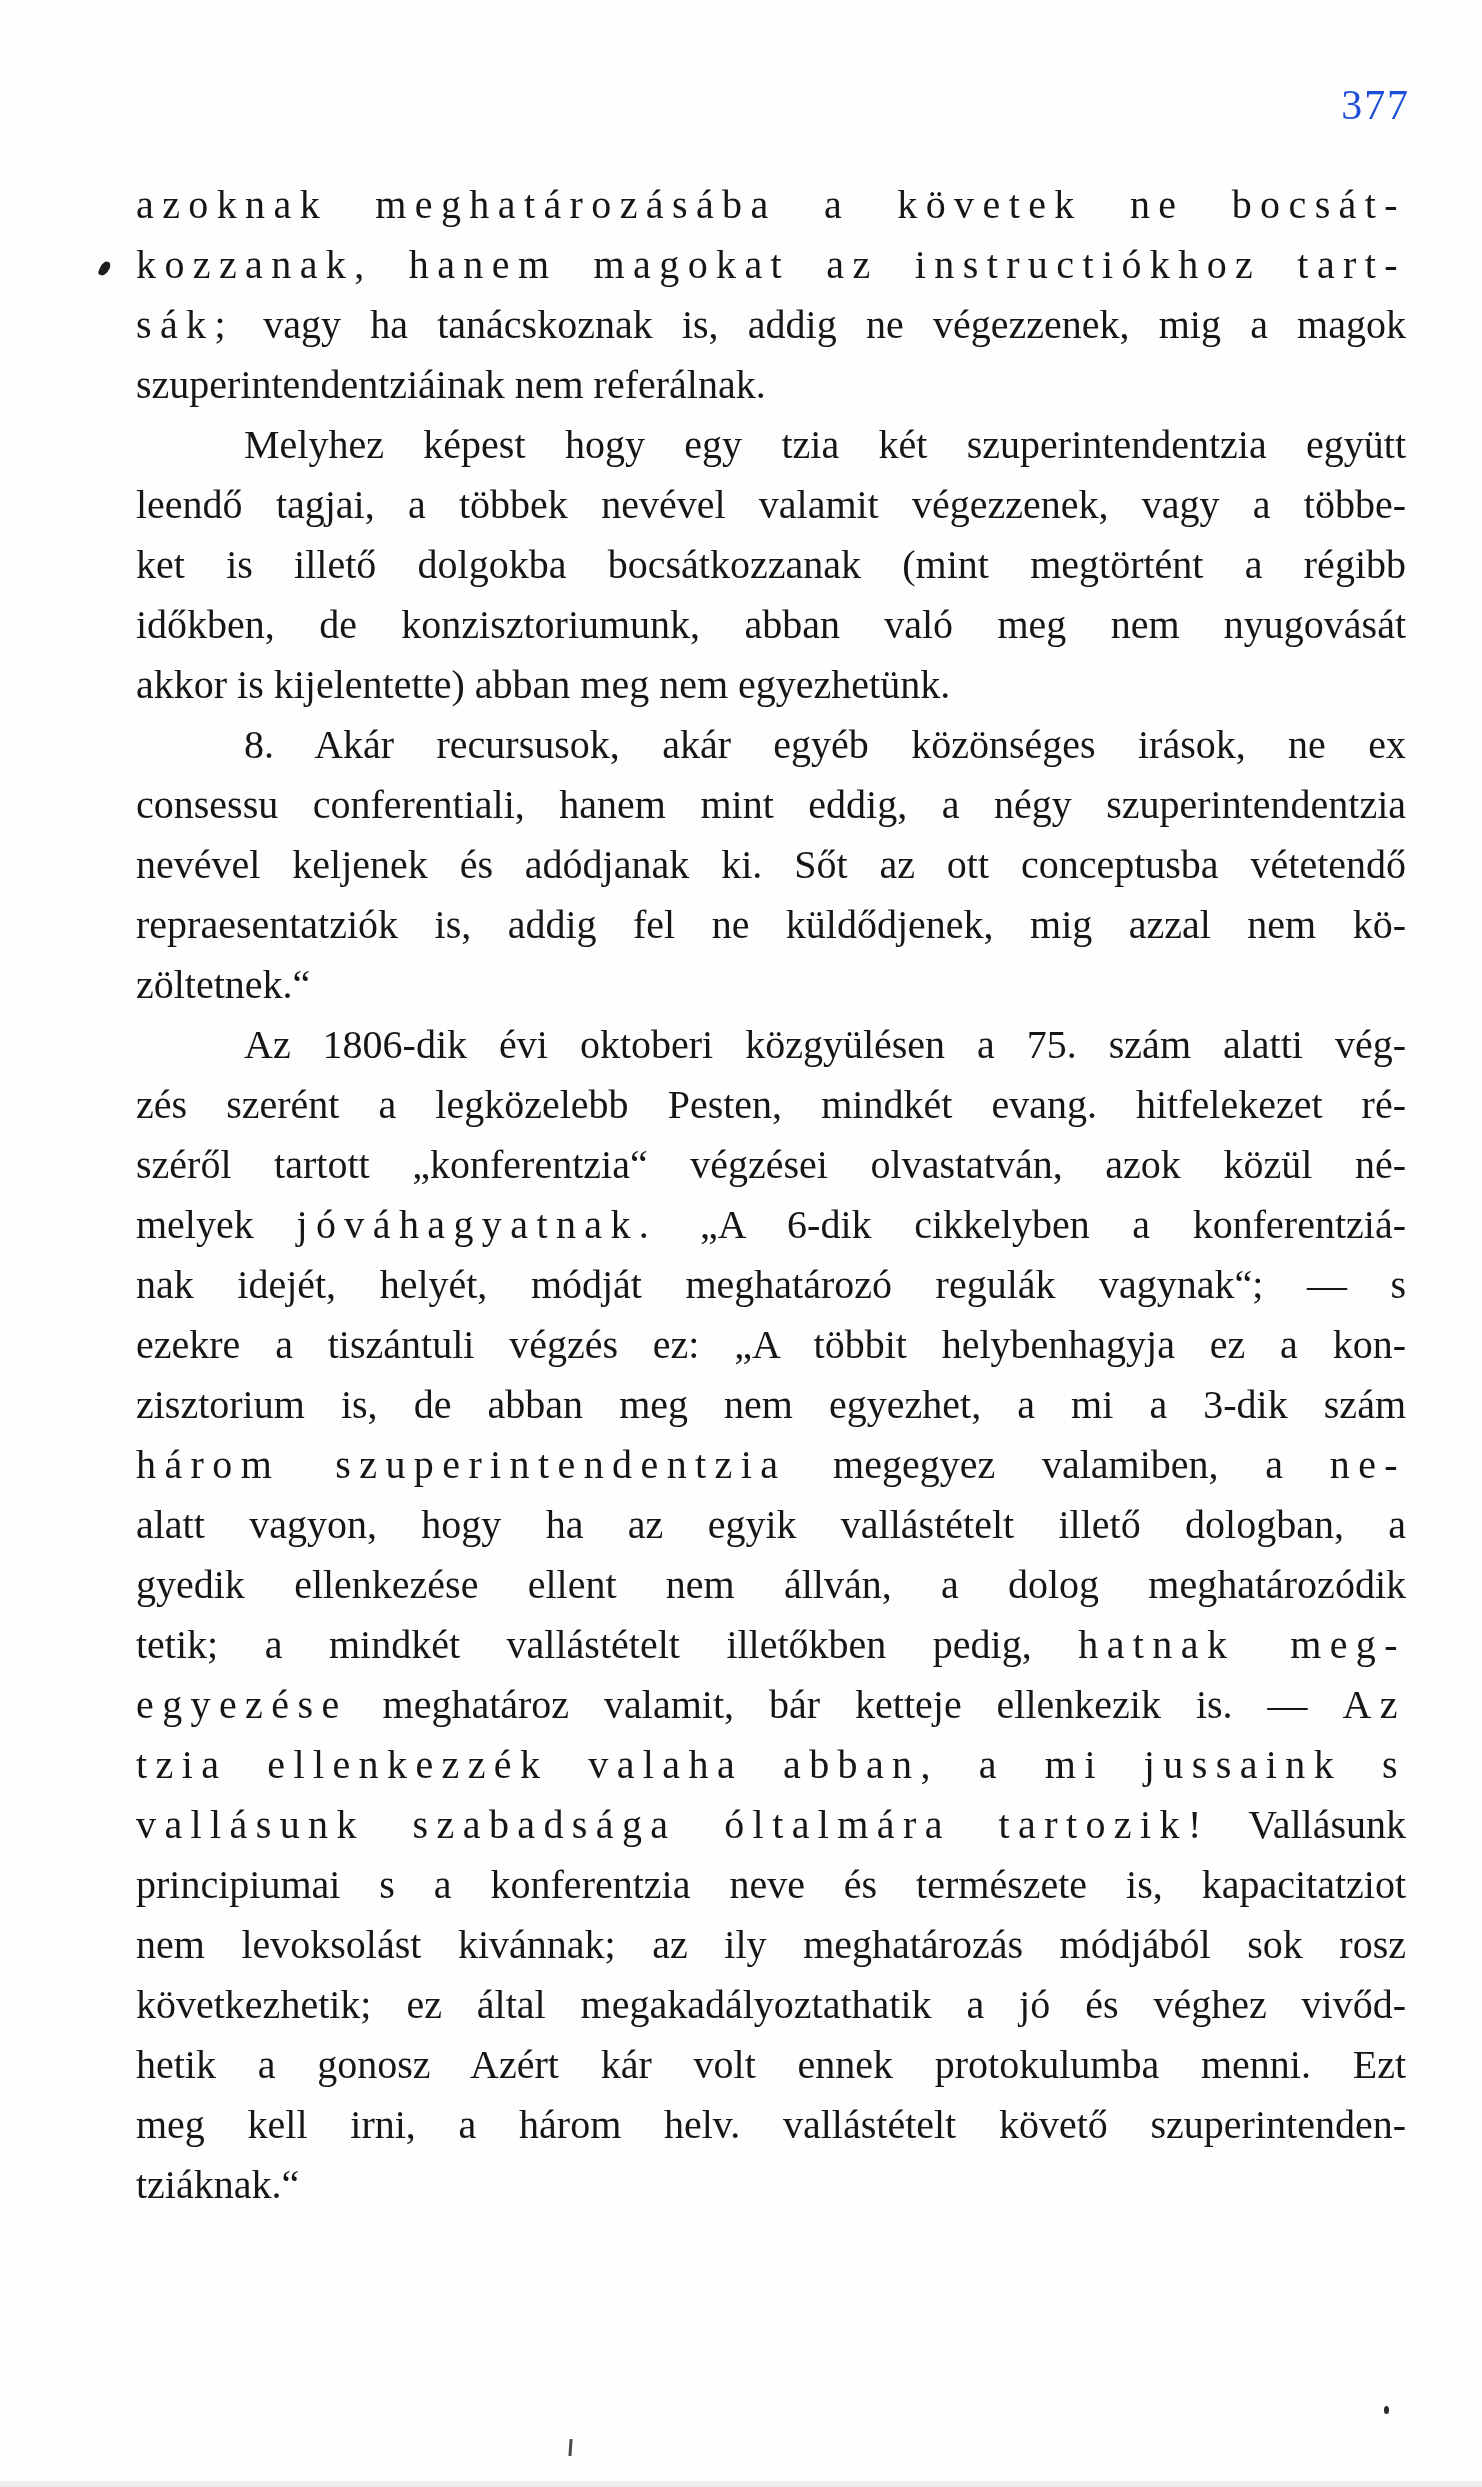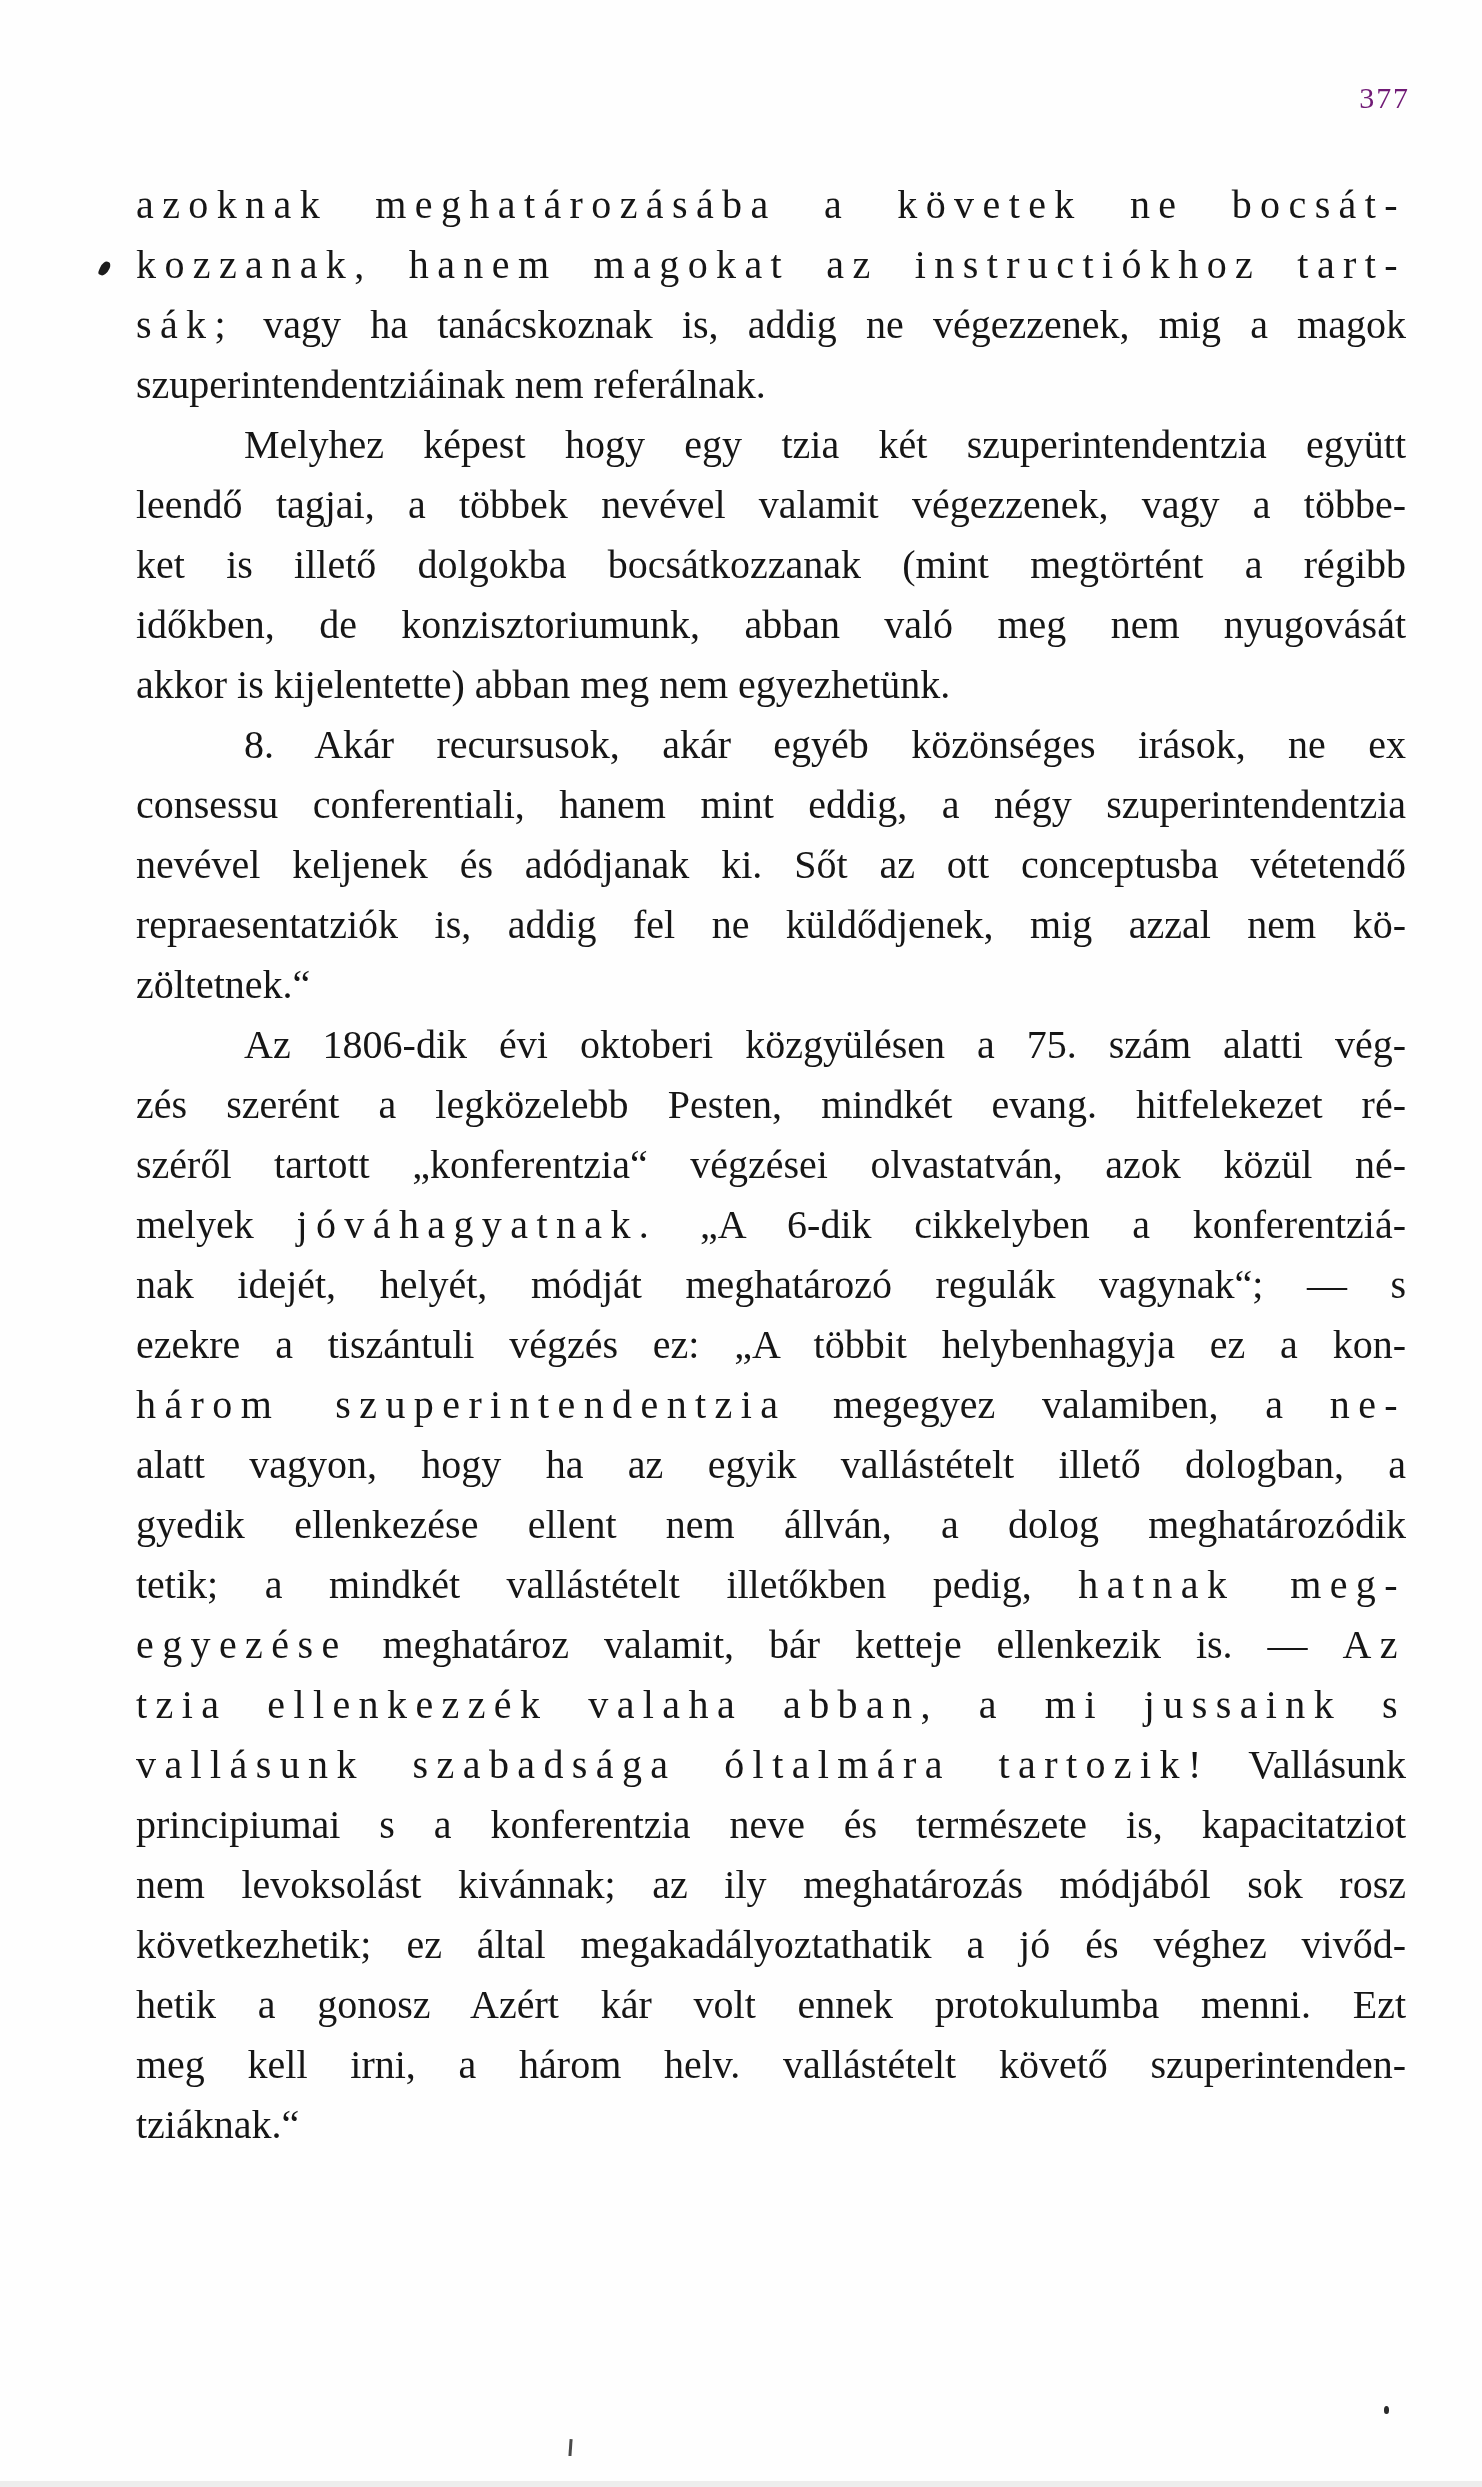--- a/index.html
+++ b/index.html
@@ -17,23 +17,23 @@
   }
   .page {
     position: absolute;
     inset: 0;
     background: #fefefe;
   }
   .page-number {
     position: absolute;
     top: 81px;
     right: 73px;
-    font-size: 30px;
+    font-size: 42px;
     letter-spacing: 1.9px;
-    color: #701a75;
+    color: #1d4ed8;
   }
   .text-body {
     position: absolute;
     top: 175px;
     left: 136px;
     width: 1270px;
     font-size: 40px;
     line-height: 60px;
   }
   .line {
@@ -109,20 +109,21 @@
       <div class="line"><span class="n">consessu conferentiali, hanem mint eddig, a négy szuperintendentzia</span></div>
       <div class="line"><span class="n">nevével keljenek és adódjanak ki. Sőt az ott conceptusba vétetendő</span></div>
       <div class="line"><span class="n">repraesentatziók is, addig fel ne küldődjenek, mig azzal nem kö-</span></div>
       <div class="line last"><span class="n">zöltetnek.“</span></div>
       <div class="line indent"><span class="n">Az 1806-dik évi oktoberi közgyülésen a 75. szám alatti vég-</span></div>
       <div class="line"><span class="n">zés szerént a legközelebb Pesten, mindkét evang. hitfelekezet ré-</span></div>
       <div class="line"><span class="n">széről tartott „konferentzia“ végzései olvastatván, azok közül né-</span></div>
       <div class="line"><span class="n">melyek </span><span class="sp">jóváhagyatnak.</span><span class="n"> „A 6-dik cikkelyben a konferentziá-</span></div>
       <div class="line"><span class="n">nak idejét, helyét, módját meghatározó regulák vagynak“; — s</span></div>
       <div class="line"><span class="n">ezekre a tiszántuli végzés ez: „A többit helybenhagyja ez a kon-</span></div>
+      <div class="line"><span class="n">zisztorium is, de abban meg nem egyezhet, a mi a 3-dik szám</span></div>
       <div class="line"><span class="sp">három szuperintendentzia</span><span class="n"> megegyez valamiben, a </span><span class="sp">ne-</span></div>
       <div class="line"><span class="n">alatt vagyon, hogy ha az egyik vallástételt illető dologban, a</span></div>
       <div class="line"><span class="n">gyedik ellenkezése ellent nem állván, a dolog meghatározódik</span></div>
       <div class="line"><span class="n">tetik; a mindkét vallástételt illetőkben pedig, </span><span class="sp">hatnak meg-</span></div>
       <div class="line"><span class="sp">egyezése</span><span class="n"> meghatároz valamit, bár ketteje ellenkezik is. — </span><span class="sp">Az</span></div>
       <div class="line"><span class="sp">tzia ellenkezzék valaha abban, a mi jussaink s</span></div>
       <div class="line"><span class="sp">vallásunk szabadsága óltalmára tartozik!</span><span class="n"> Vallásunk</span></div>
       <div class="line"><span class="n">principiumai s a konferentzia neve és természete is, kapacitatziot</span></div>
       <div class="line"><span class="n">nem levoksolást kivánnak; az ily meghatározás módjából sok rosz</span></div>
       <div class="line"><span class="n">következhetik; ez által megakadályoztathatik a jó és véghez vivőd-</span></div>

